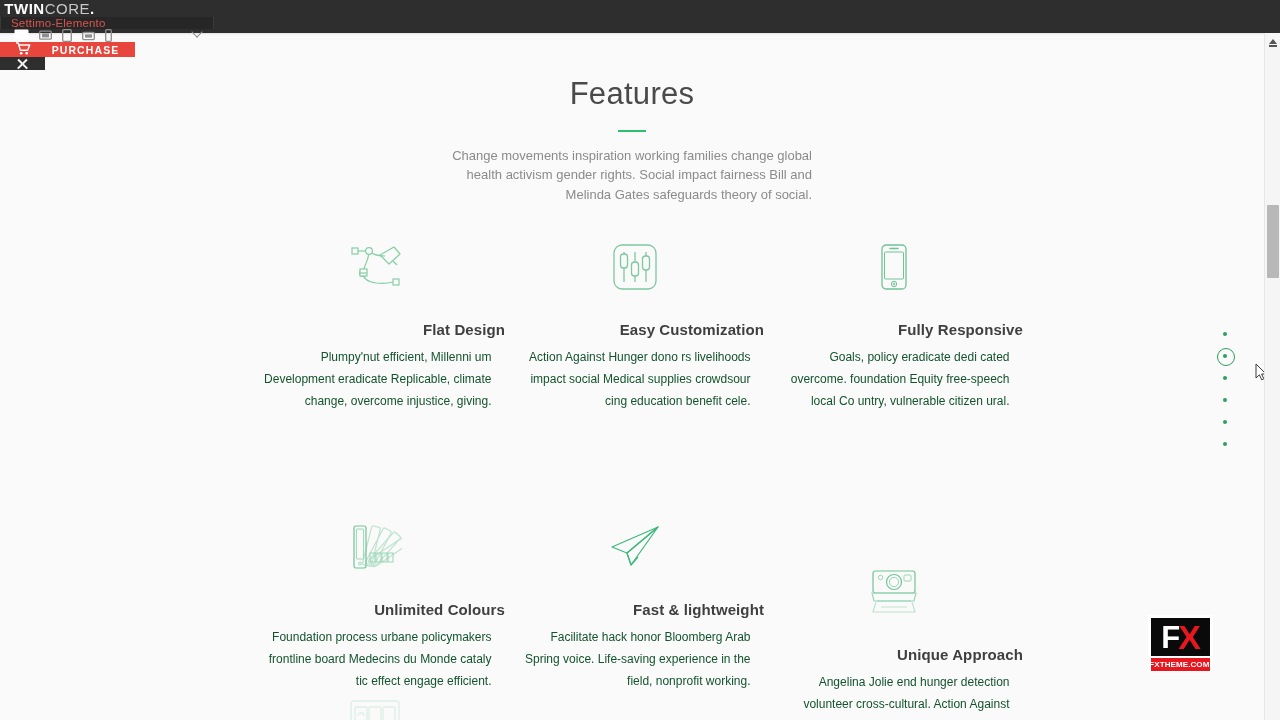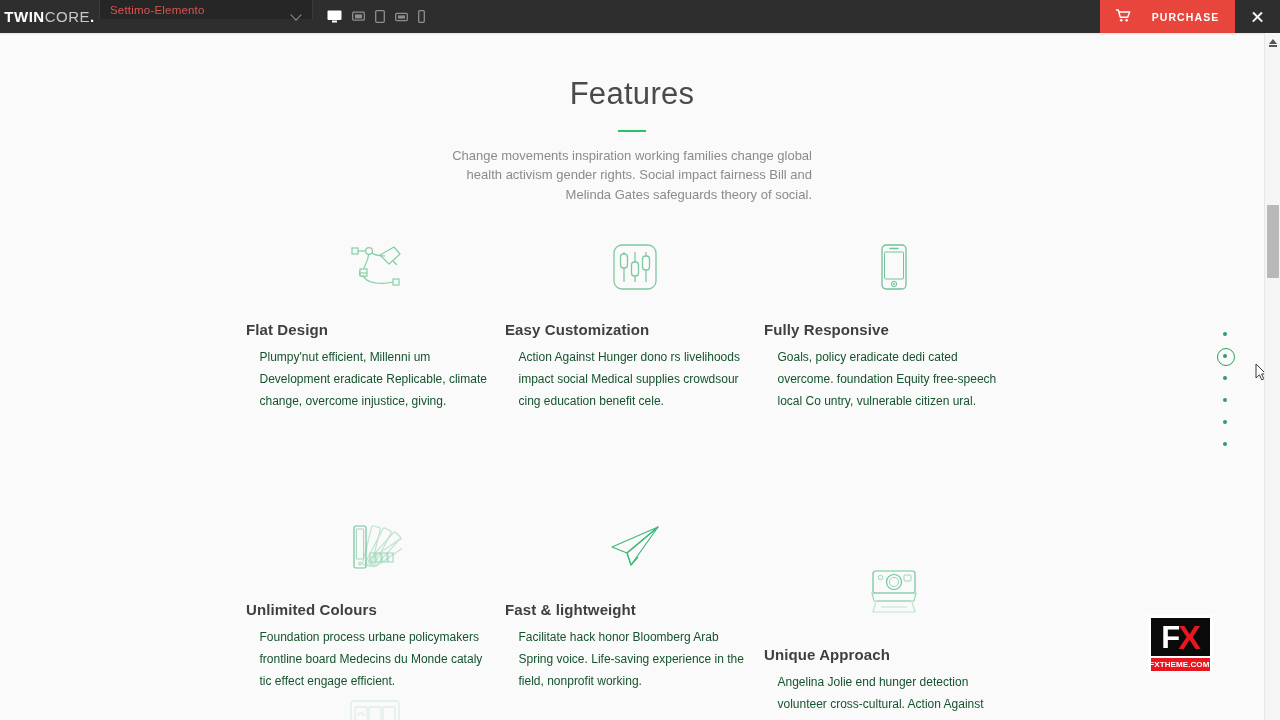--- a/index.html
+++ b/index.html
@@ -10,20 +10,21 @@
     background: #ffffff;
   }
 
   
   #topbar {
     position: absolute; top: 0; left: 0;
     width: 1280px; height: 33px;
     background: #2e2e2e;
     display: flex; align-items: stretch;
     z-index: 50;
+    flex-direction: column;
   }
   #brand {
     width: 99px; height: 33px;
     display: flex; align-items: center; justify-content: center;
     background: #2e2e2e;
     letter-spacing: .5px;
     font-size: 15px;
     white-space: nowrap;
   }
   #brand .b1 { color:#ffffff; font-weight:700; }
@@ -113,21 +114,21 @@
     font-size: 13px; line-height: 19.4px;
     color: #8b8b8b; text-align: right;
   }
 
   
   #grid {
     position: absolute; top: 203px; left: 0;
     width: 1264px;
   }
   .frow { display: flex; }
-  .fcell { width: 259px; text-align: left; }
+  .fcell { width: 259px; text-align: right; }
   .fcell.c1 { margin-left: 246px; }
   .fcell.c2 { margin-left: 0px; }
   .fcell.c3 { margin-left: 0px; }
   .ficon { height: 62px; display:flex; align-items:center; justify-content:center; }
   .ficon svg { display:block; }
   .ftitle {
     margin-top: 23px;
     font-size: 15px; font-weight: 700; color: #3f3f3f;
     letter-spacing: .1px;
   }

